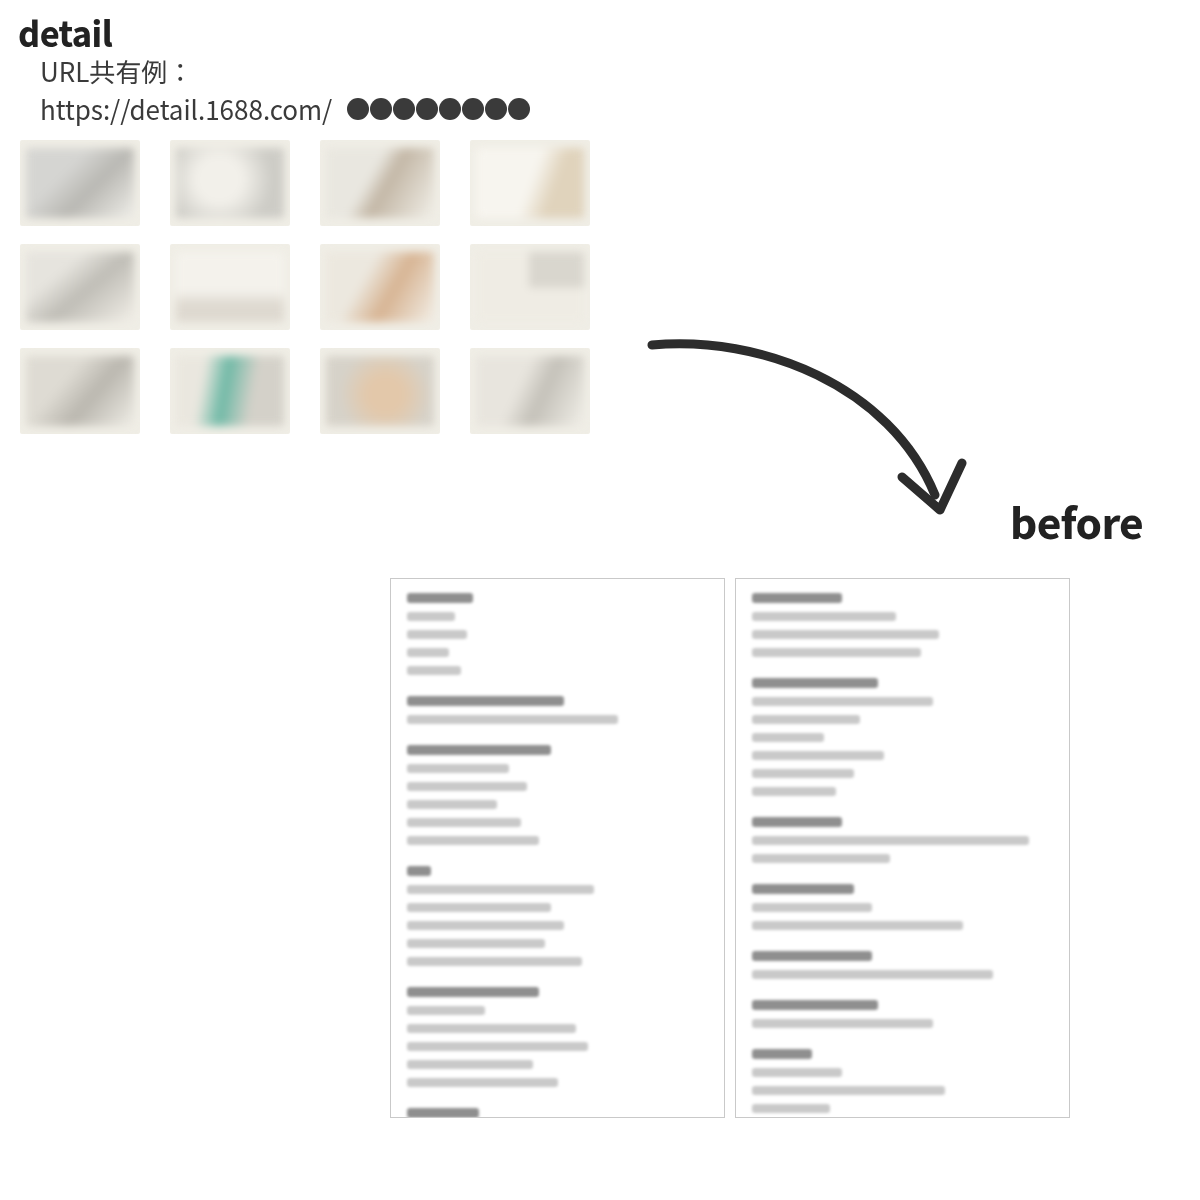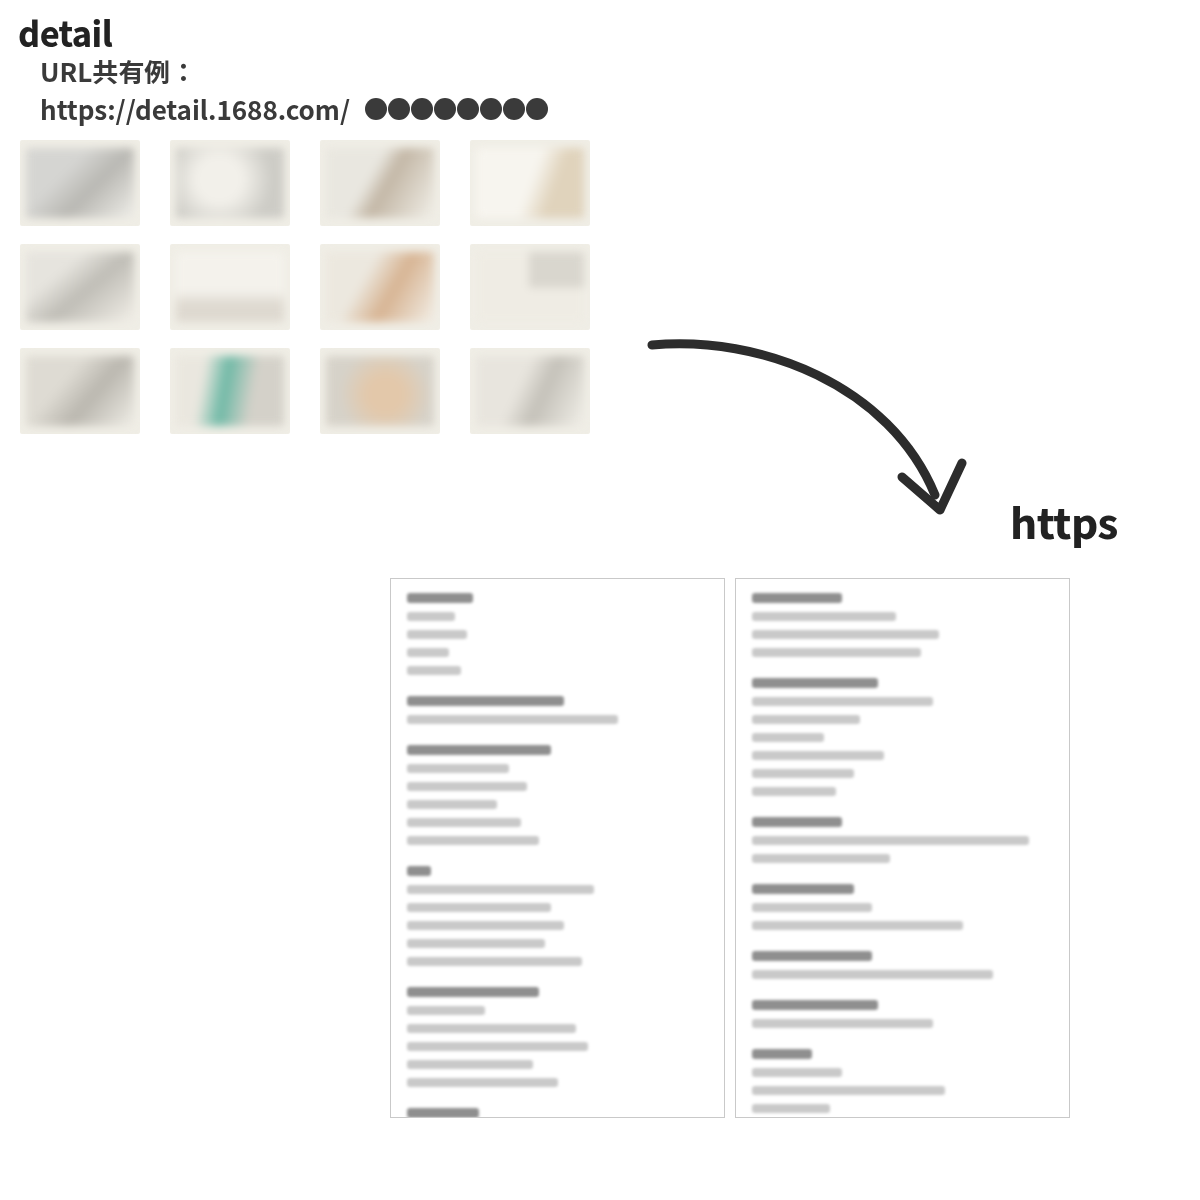--- a/index.html
+++ b/index.html
@@ -20,21 +20,21 @@
     font-size: 34px;
     font-weight: 800;
     color: #222;
     letter-spacing: -0.5px;
   }
   .url-example {
     position: absolute;
     left: 40px;
     top: 52px;
     font-size: 26px;
-    font-weight: 700;
+    font-weight: 400;
     color: #3a3a3a;
     line-height: 1.45;
   }
   .url-line {
     display: flex;
     align-items: center;
     gap: 14px;
   }
   .dot {
     width: 22px;
@@ -179,21 +179,21 @@
   <div class="thumb t12">
       <div class="inner"></div>
     </div>
 </div>
 
 <svg class="arrow" viewBox="0 0 340 230">
   <path d="M12 20 C 120 10, 250 60, 295 170" fill="none" stroke="#2c2c2c" stroke-width="9" stroke-linecap="round"></path>
   <path d="M262 152 L300 185 L322 138" fill="none" stroke="#2c2c2c" stroke-width="9" stroke-linecap="round" stroke-linejoin="round"></path>
 </svg>
 
-<div class="after-label">https</div>
+<div class="after-label">before</div>
 
 <div class="after-panels">
   <div class="panel" id="panel-left">
       <div class="line head" style="width: 22%;"></div>
       <div class="line" style="width: 16%;"></div>
       <div class="line" style="width: 20%;"></div>
       <div class="line" style="width: 14%;"></div>
       <div class="line" style="width: 18%;"></div>
       <div class="gap"></div>
       <div class="line head" style="width: 52%;"></div>

